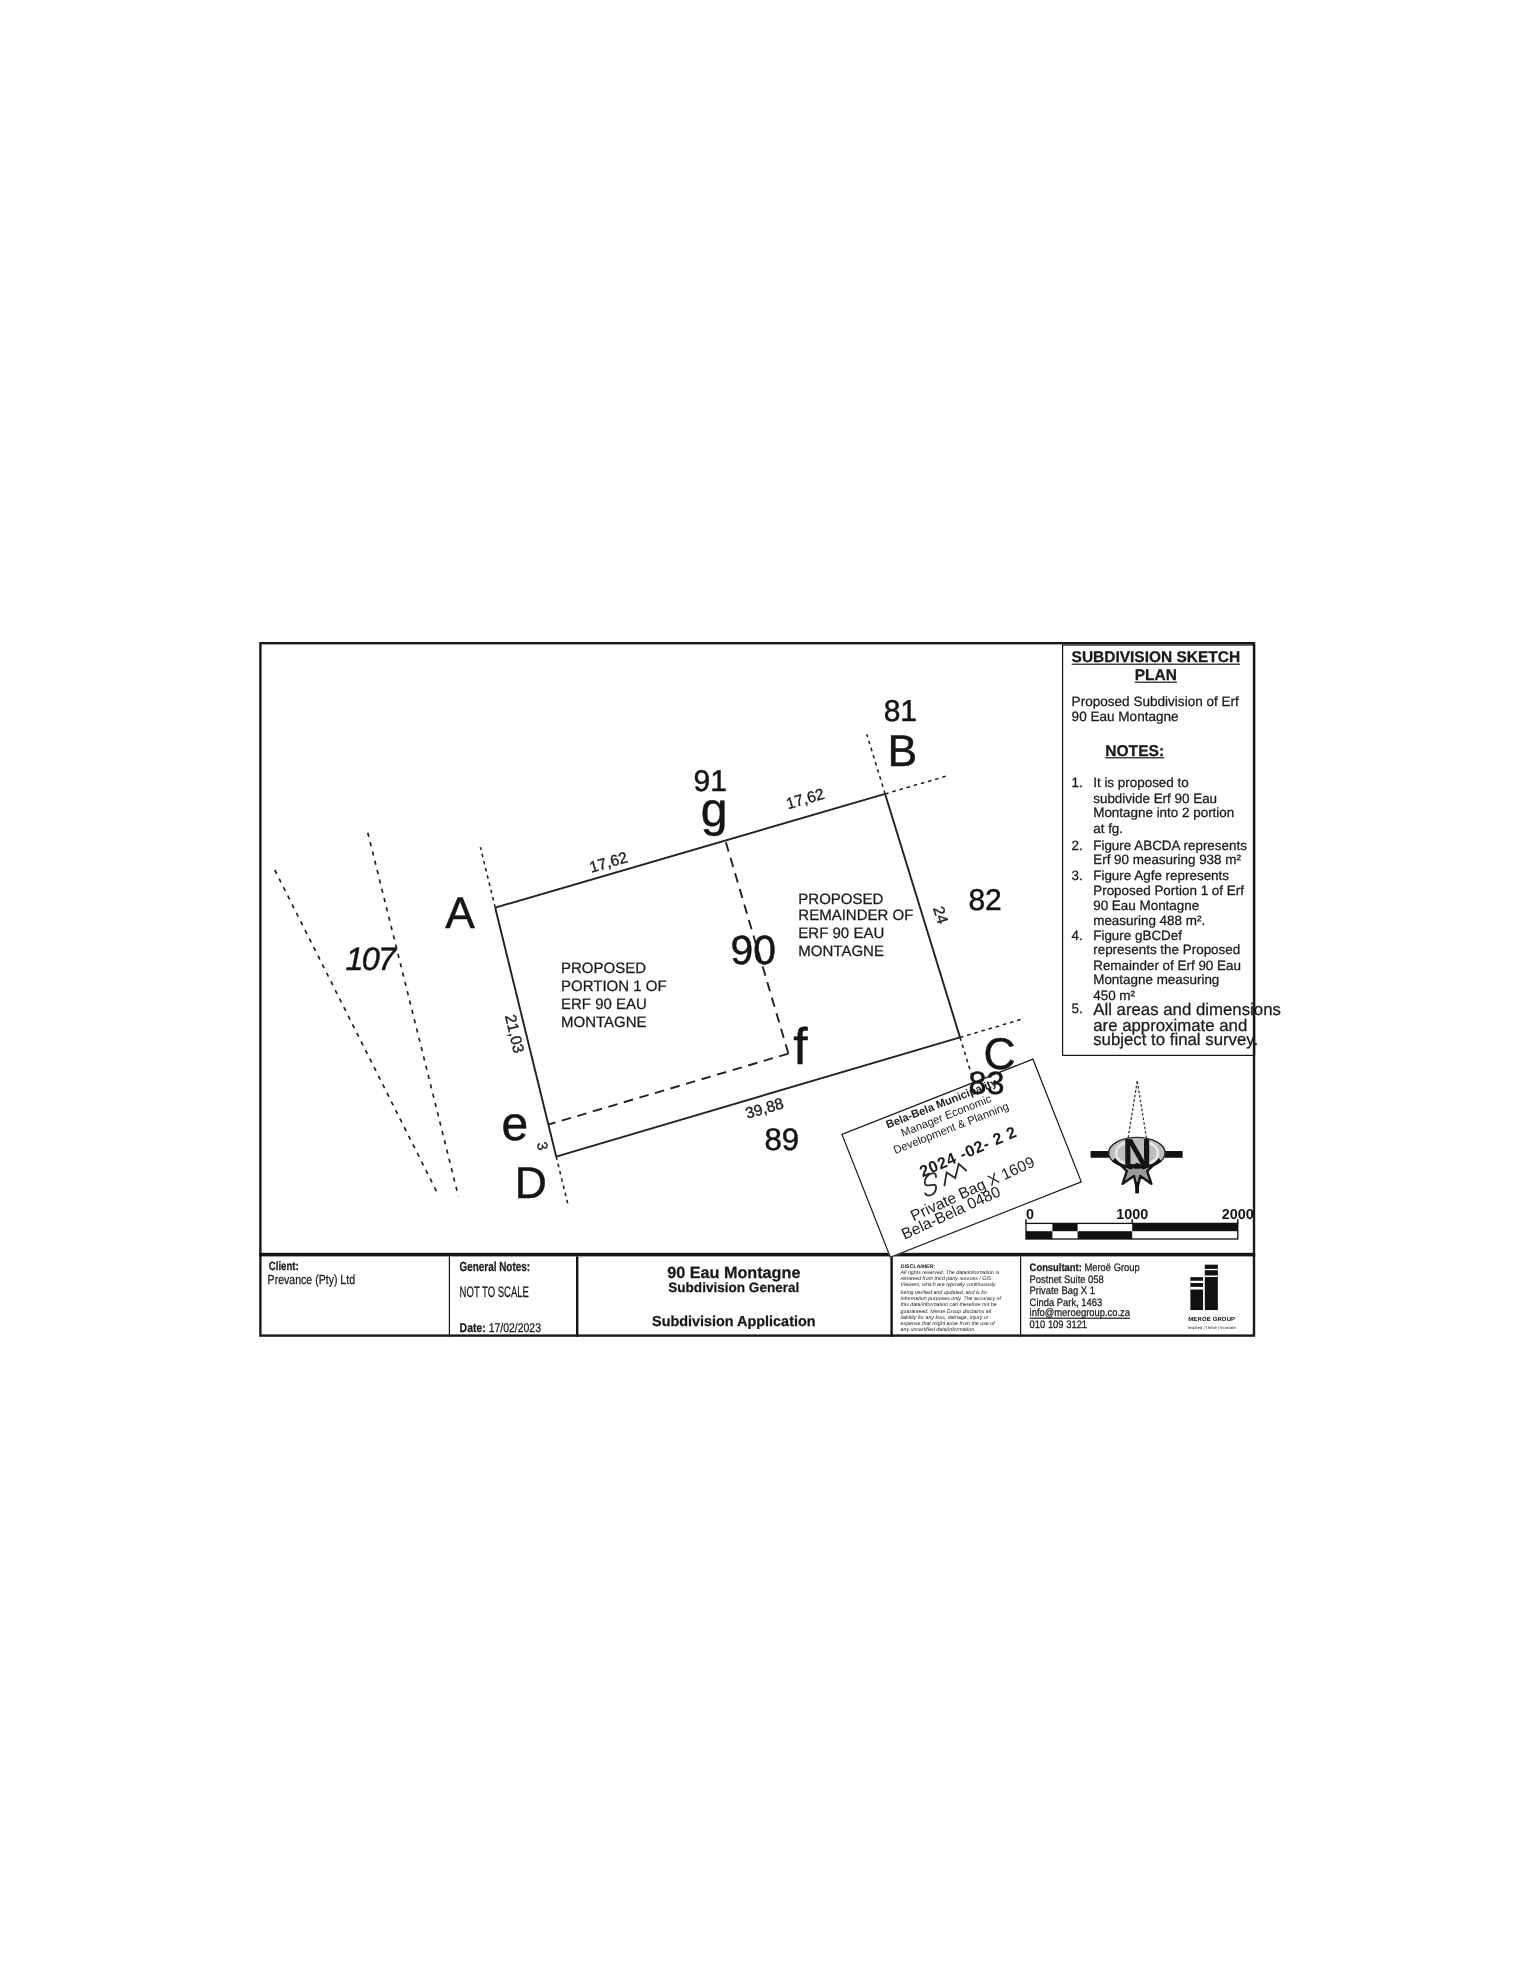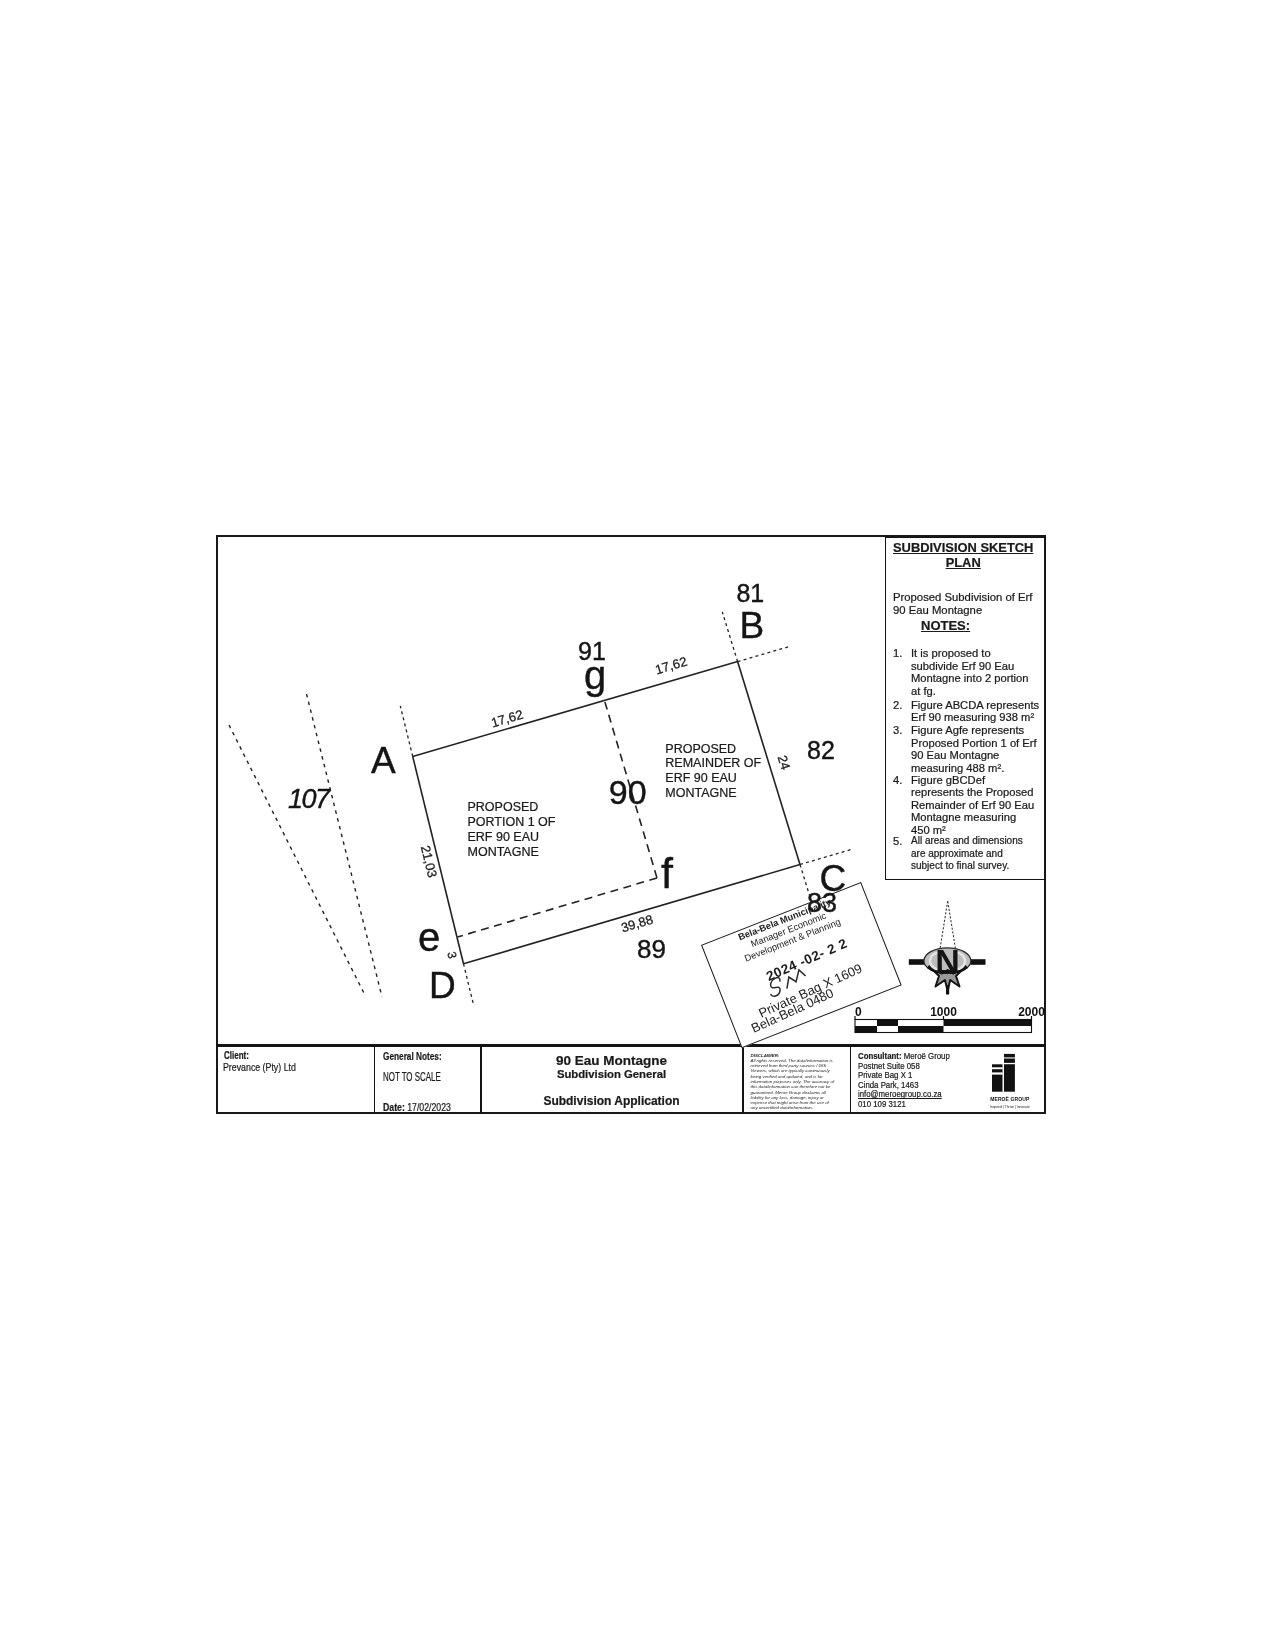--- a/index.html
+++ b/index.html
@@ -43,38 +43,38 @@
 
   <line x1="800" y1="864.5" x2="811.8" y2="902.7" stroke="#222" stroke-width="1.3" stroke-dasharray="3 3.2"></line>
 
   <line x1="800" y1="864.5" x2="851.7" y2="849.3" stroke="#222" stroke-width="1.3" stroke-dasharray="3 3.2"></line>
 </svg>
 
 <div style="position:absolute;left:885px;top:537px;width:161px;height:343px;border:1.6px solid #141414;box-sizing:border-box;"></div>
 
 <div class="blk" style="left:893px;top:541px;font-size:12.9px;font-weight:bold;line-height:14.6px;text-decoration:underline;text-align:center;">SUBDIVISION SKETCH<br>PLAN</div>
 
-<div class="blk" style="left:893px;top:579px;font-size:11.3px;line-height:13.4px;margin-top:12px;">Proposed Subdivision of Erf<br>90 Eau Montagne</div>
+<div class="blk" style="left:893px;top:579px;font-size:11.3px;line-height:13.4px;">Proposed Subdivision of Erf<br>90 Eau Montagne</div>
 
 <div class="blk" style="left:893px;top:618px;font-size:13px;font-weight:bold;text-decoration:underline;margin-left:28px;">NOTES:</div>
 
 <div class="blk" style="left:893px;top:647px;font-size:11.2px;line-height:12.5px;">1.</div>
 <div class="blk" style="left:911px;top:647px;font-size:11.2px;line-height:12.5px;">It is proposed to<br>subdivide Erf 90 Eau<br>Montagne into 2 portion<br>at fg.</div>
 
 <div class="blk" style="left:893px;top:698.6px;font-size:11.2px;line-height:12.5px;">2.</div>
 <div class="blk" style="left:911px;top:698.6px;font-size:11.2px;line-height:12.5px;">Figure ABCDA represents<br>Erf 90 measuring 938 m²</div>
 
 <div class="blk" style="left:893px;top:724.4px;font-size:11.2px;line-height:12.5px;">3.</div>
 <div class="blk" style="left:911px;top:724.4px;font-size:11.2px;line-height:12.5px;">Figure Agfe represents<br>Proposed Portion 1 of Erf<br>90 Eau Montagne<br>measuring 488 m².</div>
 
 <div class="blk" style="left:893px;top:773.7px;font-size:11.2px;line-height:12.5px;">4.</div>
 <div class="blk" style="left:911px;top:773.7px;font-size:11.2px;line-height:12.5px;">Figure gBCDef<br>represents the Proposed<br>Remainder of Erf 90 Eau<br>Montagne measuring<br>450 m²</div>
 
 <div class="blk" style="left:893px;top:835.4px;font-size:11.2px;line-height:12.5px;">5.</div>
-<div class="blk" style="left:911px;top:835.4px;font-size:10px;line-height:12.5px;">All areas and dimensions<br>are approximate and<br>subject to final survey.</div>
+<div class="blk" style="left:911px;top:835.4px;font-size:14px;line-height:12.5px;">All areas and dimensions<br>are approximate and<br>subject to final survey.</div>
 
 <div class="lbl" style="left:371px;top:742px;font-size:37px;">A</div>
 
 <div class="lbl" style="left:739.6px;top:607px;font-size:37px;">B</div>
 
 <div class="lbl" style="left:819.6px;top:859.7px;font-size:37px;z-index:6;">C</div>
 
 <div class="lbl" style="left:429px;top:967px;font-size:37px;">D</div>
 
 <div class="lbl" style="left:418px;top:916.5px;font-size:40px;">e</div>

